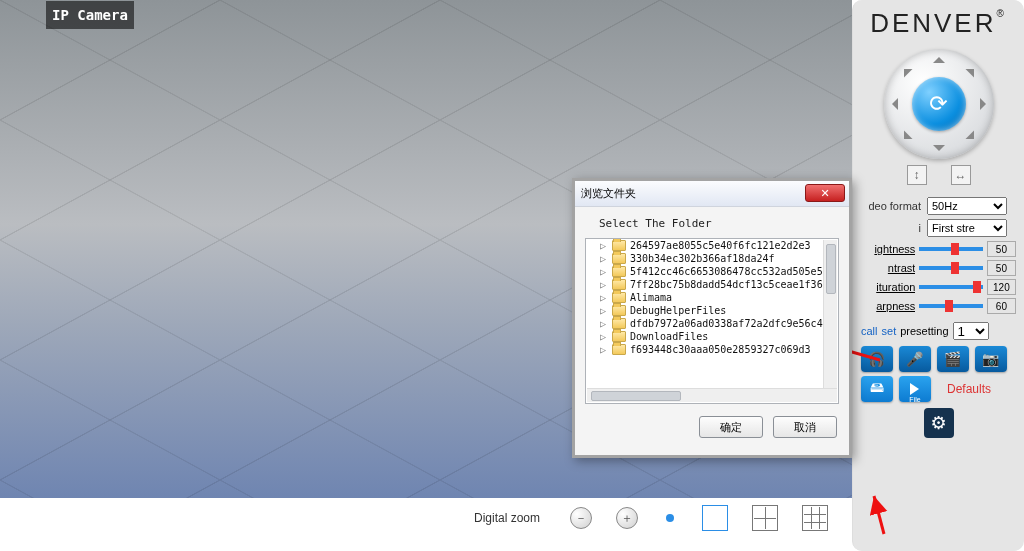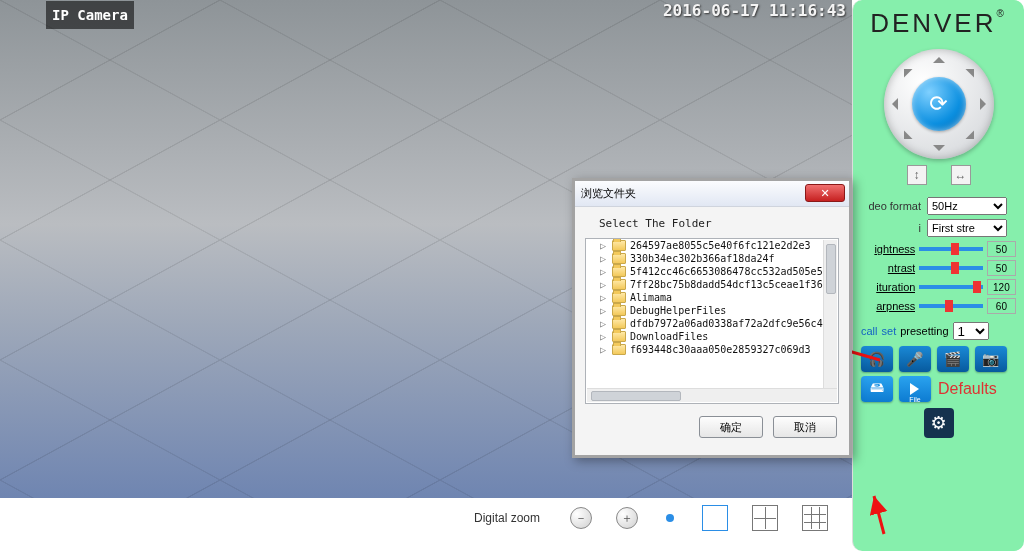--- a/index.html
+++ b/index.html
@@ -18,21 +18,21 @@
   .zbtn { width: 22px; height: 22px; border: 1px solid #888; border-radius: 50%; background: radial-gradient(circle at 30% 30%, #fff, #d0d0d0); display: flex; align-items: center; justify-content: center; font-size: 12px; color: #555; cursor: pointer; }
   .zdot { width: 8px; height: 8px; background: #2b8ee6; border-radius: 50%; margin: 0 4px; }
   .grid-btn { width: 26px; height: 26px; border: 1px solid #777; display: inline-block; position: relative; background: #fff; cursor: pointer; }
   .grid-btn.active { border-color: #2b8ee6; }
   .grid-btn .g2::before, .grid-btn .g2::after, .grid-btn .g3::before, .grid-btn .g3::after { content: ""; position: absolute; background: #777; }
   .grid-btn .g2::before { left: 50%; top: 1px; bottom: 1px; width: 1px; }
   .grid-btn .g2::after { top: 50%; left: 1px; right: 1px; height: 1px; }
   .grid-btn .g3::before { left: 33%; top: 1px; bottom: 1px; width: 1px; box-shadow: 8px 0 0 #777; }
   .grid-btn .g3::after { top: 33%; left: 1px; right: 1px; height: 1px; box-shadow: 0 8px 0 #777; }
 
-  .side { position: absolute; left: 852px; top: 0; right: 0; bottom: 0; border-left: 1px solid #ddd; padding: 6px 8px; background: #86efac; border-radius: 10px; }
+  .side { position: absolute; left: 852px; top: 0; right: 0; bottom: 0; border-left: 1px solid #ddd; padding: 6px 8px; background: #e5e5e5; border-radius: 10px; }
   .brand { font-family: "Century Gothic", Arial, sans-serif; font-size: 26px; letter-spacing: 3px; color: #222; text-align: center; margin-top: 2px; }
   .brand sup { font-size: 10px; vertical-align: top; }
 
   .ptz { width: 110px; height: 110px; margin: 10px auto 6px; position: relative; }
   .ptz-ring { position: absolute; inset: 0; border-radius: 50%; background: radial-gradient(circle at 35% 30%, #fff, #cfd2d6); box-shadow: inset 0 0 8px rgba(0,0,0,0.25), 0 2px 4px rgba(0,0,0,0.25); }
   .ptz-center { position: absolute; left: 28px; top: 28px; width: 54px; height: 54px; border-radius: 50%; background: radial-gradient(circle at 32% 28%, #7fd0ff, #0b8fe0 60%, #0668b0); box-shadow: inset 0 0 6px rgba(255,255,255,0.6), 0 1px 3px rgba(0,0,0,0.3); display:flex; align-items:center; justify-content:center; color:#fff; font-size:22px; cursor:pointer; }
   .ptz-center::before { content: "⟳"; }
   .ptz-arrow { position: absolute; width: 0; height: 0; border: 6px solid transparent; cursor: pointer; }
   .ptz-arrow.n { top: 2px; left: 49px; border-bottom-color: #888; }
   .ptz-arrow.s { bottom: 2px; left: 49px; border-top-color: #888; }
@@ -59,21 +59,21 @@
   .preset-row .link { color: #1462c4; cursor: pointer; }
   .preset-row select { width: 36px; height: 18px; }
 
   .icon-row { display: flex; gap: 6px; margin: 4px 0; }
   .ibtn { width: 32px; height: 26px; border-radius: 4px; background: linear-gradient(#2aa3ef,#0d7bd1); color: #fff; display: flex; align-items: center; justify-content: center; font-size: 14px; cursor: pointer; box-shadow: 0 1px 2px rgba(0,0,0,0.3); }
   .ibtn.darker { background: linear-gradient(#1a89d6,#075a9e); }
   .ibtn.play { position: relative; }
   .ibtn.play::after { content: ""; border: 6px solid transparent; border-left: 9px solid #fff; margin-left: 4px; }
   .ibtn .sub { position: absolute; bottom: -1px; font-size: 7px; color: #fff; }
 
-  .defaults { color: #d33; font-size: 16px; margin-left: 1px; cursor: pointer; }
+  .defaults { color: #d33; font-size: 12px; margin-left: 10px; cursor: pointer; }
   .gearbox { width: 30px; height: 30px; background: #15324e; border-radius: 4px; color: #fff; display:flex; align-items:center; justify-content:center; font-size:18px; margin: 6px auto 0; cursor:pointer; }
 
   .arrow-ann { position: absolute; pointer-events: none; }
 
   
   .dialog { position: absolute; left: 572px; top: 178px; width: 280px; height: 280px; background: #f4f4f4; border: 3px solid #a3a3a3; box-shadow: 3px 3px 10px rgba(0,0,0,0.35); font-size: 11px; }
   .dlg-title { height: 26px; background: linear-gradient(#fbfcfe,#e1e7f3); border-bottom: 1px solid #cfd4dd; display: flex; align-items: center; padding: 0 6px; position: relative; }
   .dlg-title span { font-family: SimSun, monospace; }
   .dlg-close { position: absolute; right: 4px; top: 3px; width: 40px; height: 18px; background: linear-gradient(#f07070,#c62020); border: 1px solid #8a1818; border-radius: 3px; color:#fff; display:flex; align-items:center; justify-content:center; font-size:11px; cursor:pointer; }
   .dlg-sub { padding: 10px 24px 4px; font-family: monospace; color:#222; }
@@ -88,21 +88,20 @@
   .dlg-tree .vscroll { position: absolute; top: 1px; right: 1px; bottom: 15px; width: 14px; background: #efefef; border-left: 1px solid #ddd; }
   .dlg-tree .vscroll .thumb { position: absolute; top: 4px; left: 2px; height: 50px; width: 10px; background: #cfd3d8; border: 1px solid #b3b7bd; border-radius: 2px; }
   .dlg-btns { display: flex; justify-content: flex-end; gap: 10px; padding: 8px 12px; }
   .winbtn { min-width: 64px; height: 22px; background: linear-gradient(#fdfdfd,#e6e6e6); border: 1px solid #8a8f96; border-radius: 3px; font-size: 11px; cursor: pointer; font-family: SimSun, Arial; }
 </style>
 </head>
 <body>
 
 <div class="video-area">
   <div class="camera-label">IP Camera</div>
-  <div class="timestamp">2016-06-17 11:16:43</div>
 </div>
 
 <div class="zoom-row">
   <span class="zlabel">Digital zoom</span>
   <span class="zbtn">－</span>
   <span class="zbtn">＋</span>
   <span class="zdot"></span>
   <span class="grid-btn active"></span>
   <span class="grid-btn"><span class="g2"></span></span>
   <span class="grid-btn"><span class="g3"></span></span>

